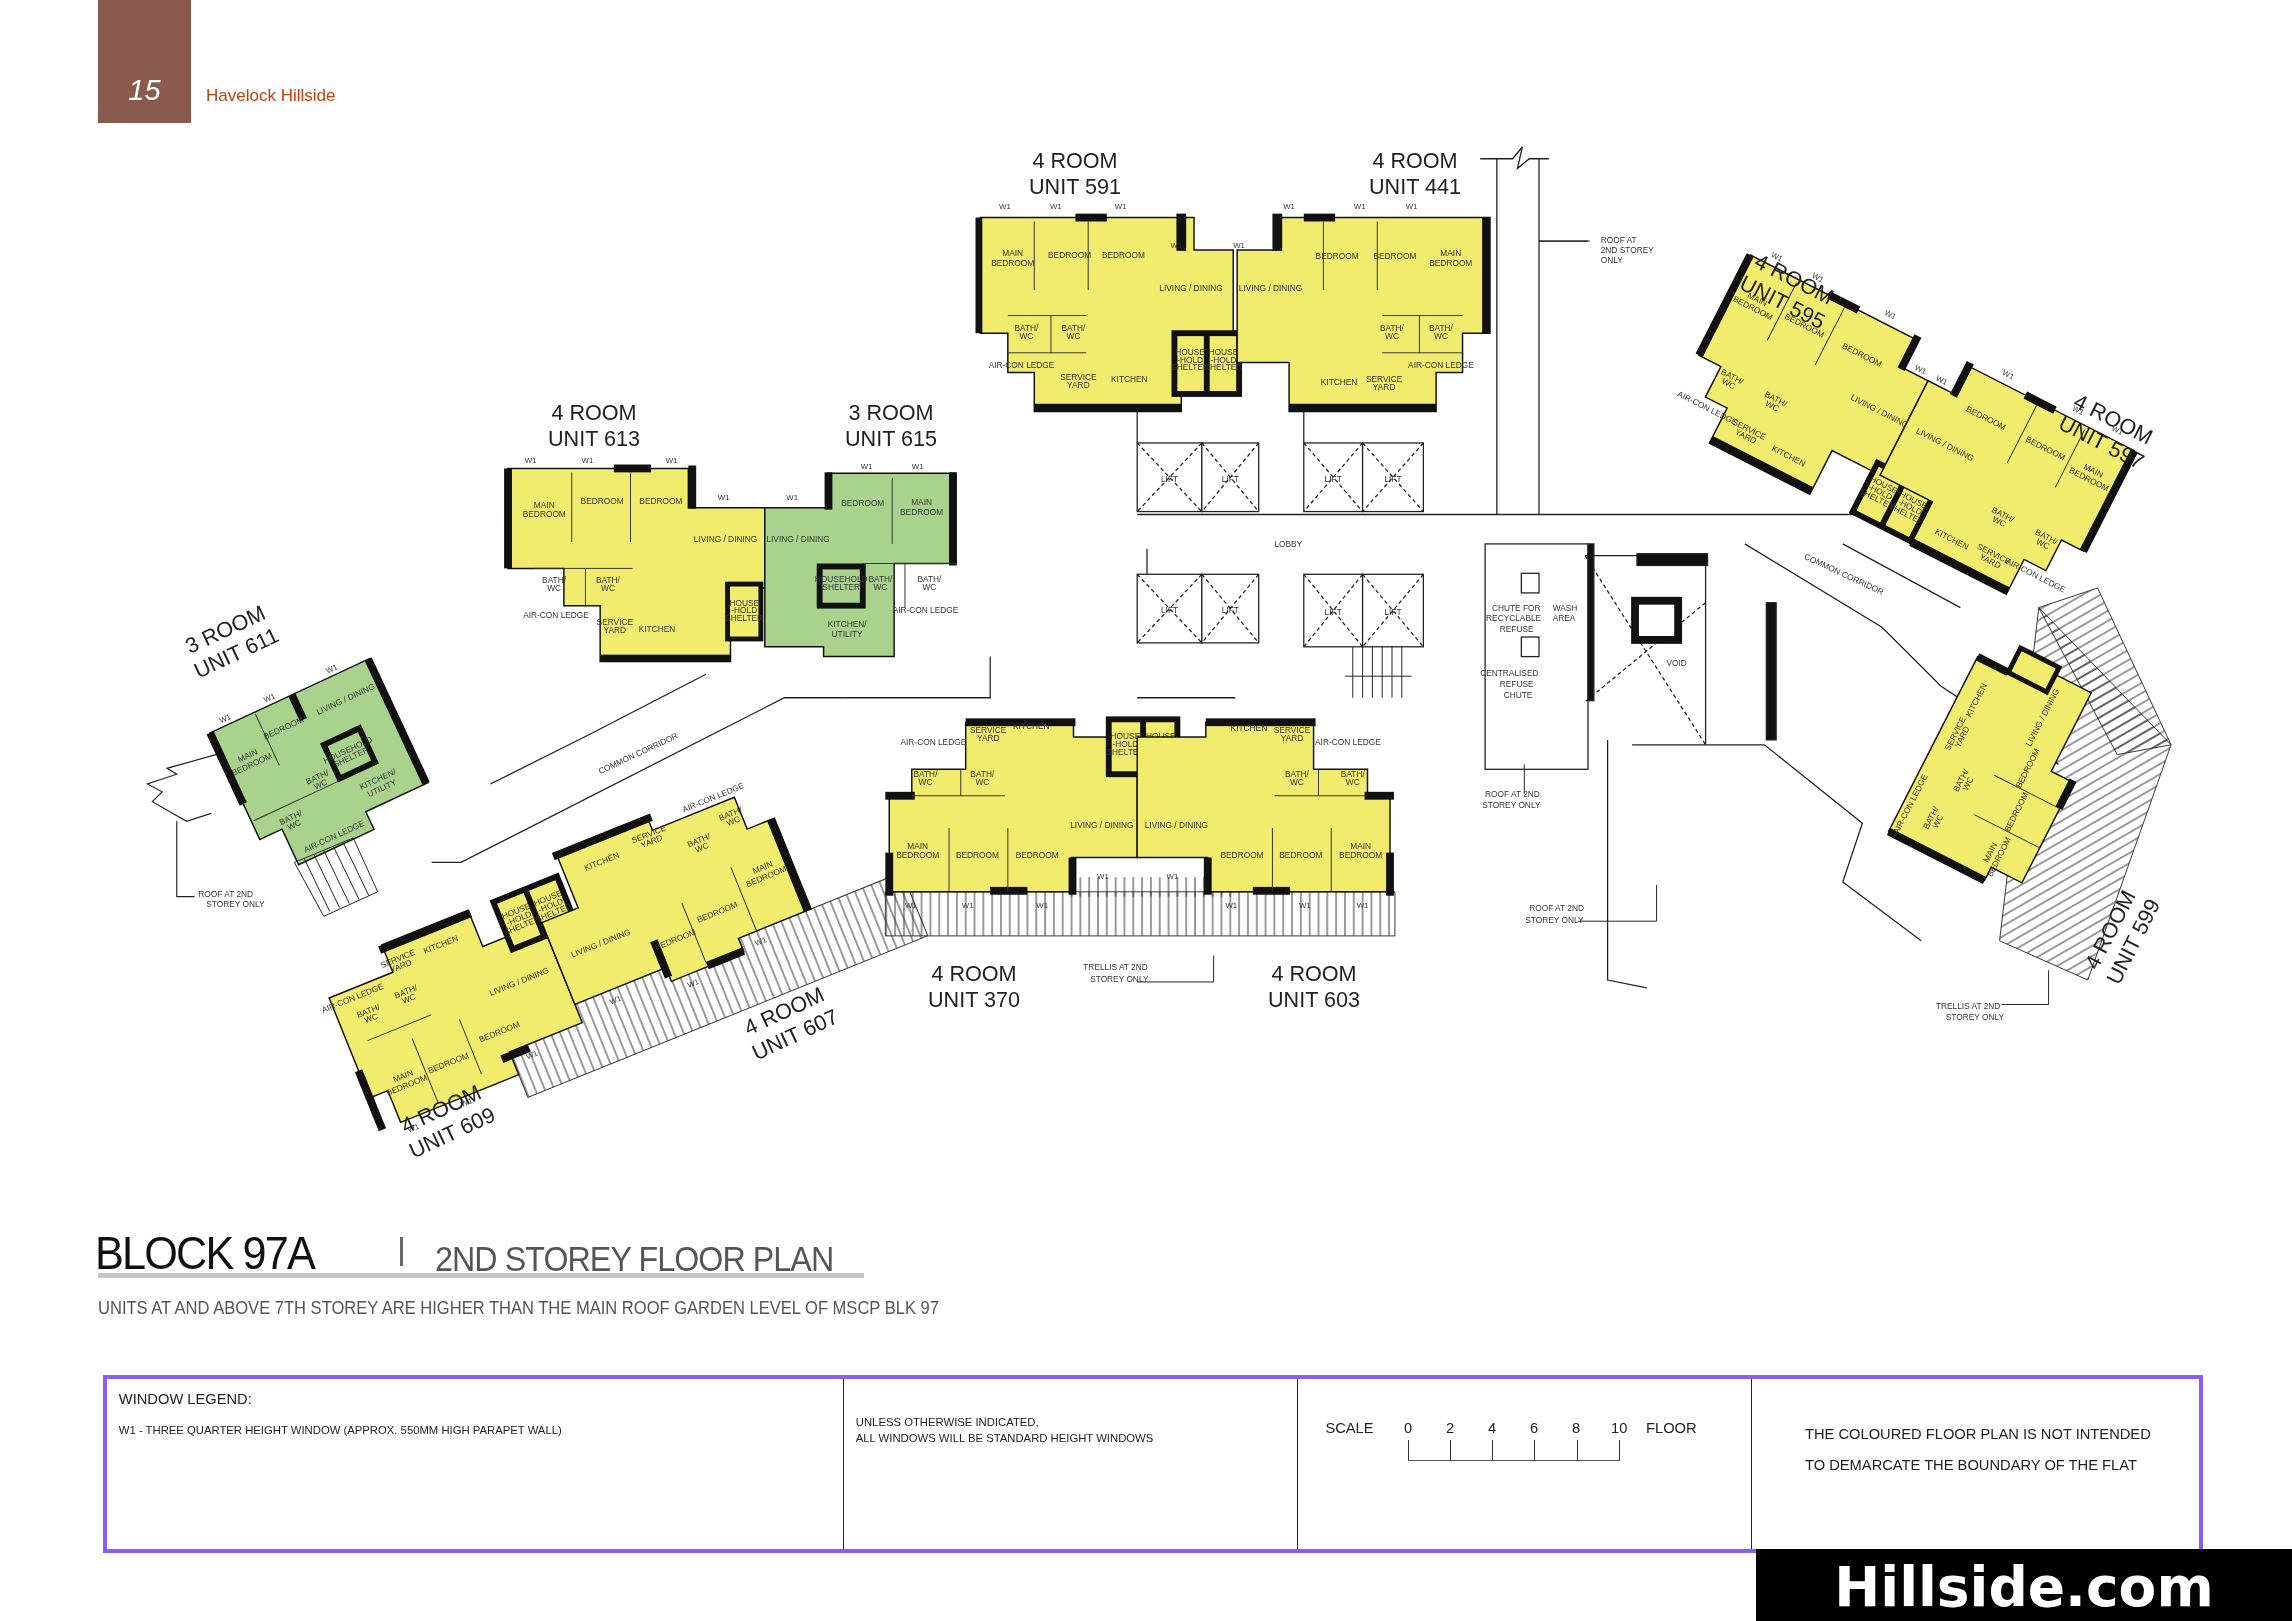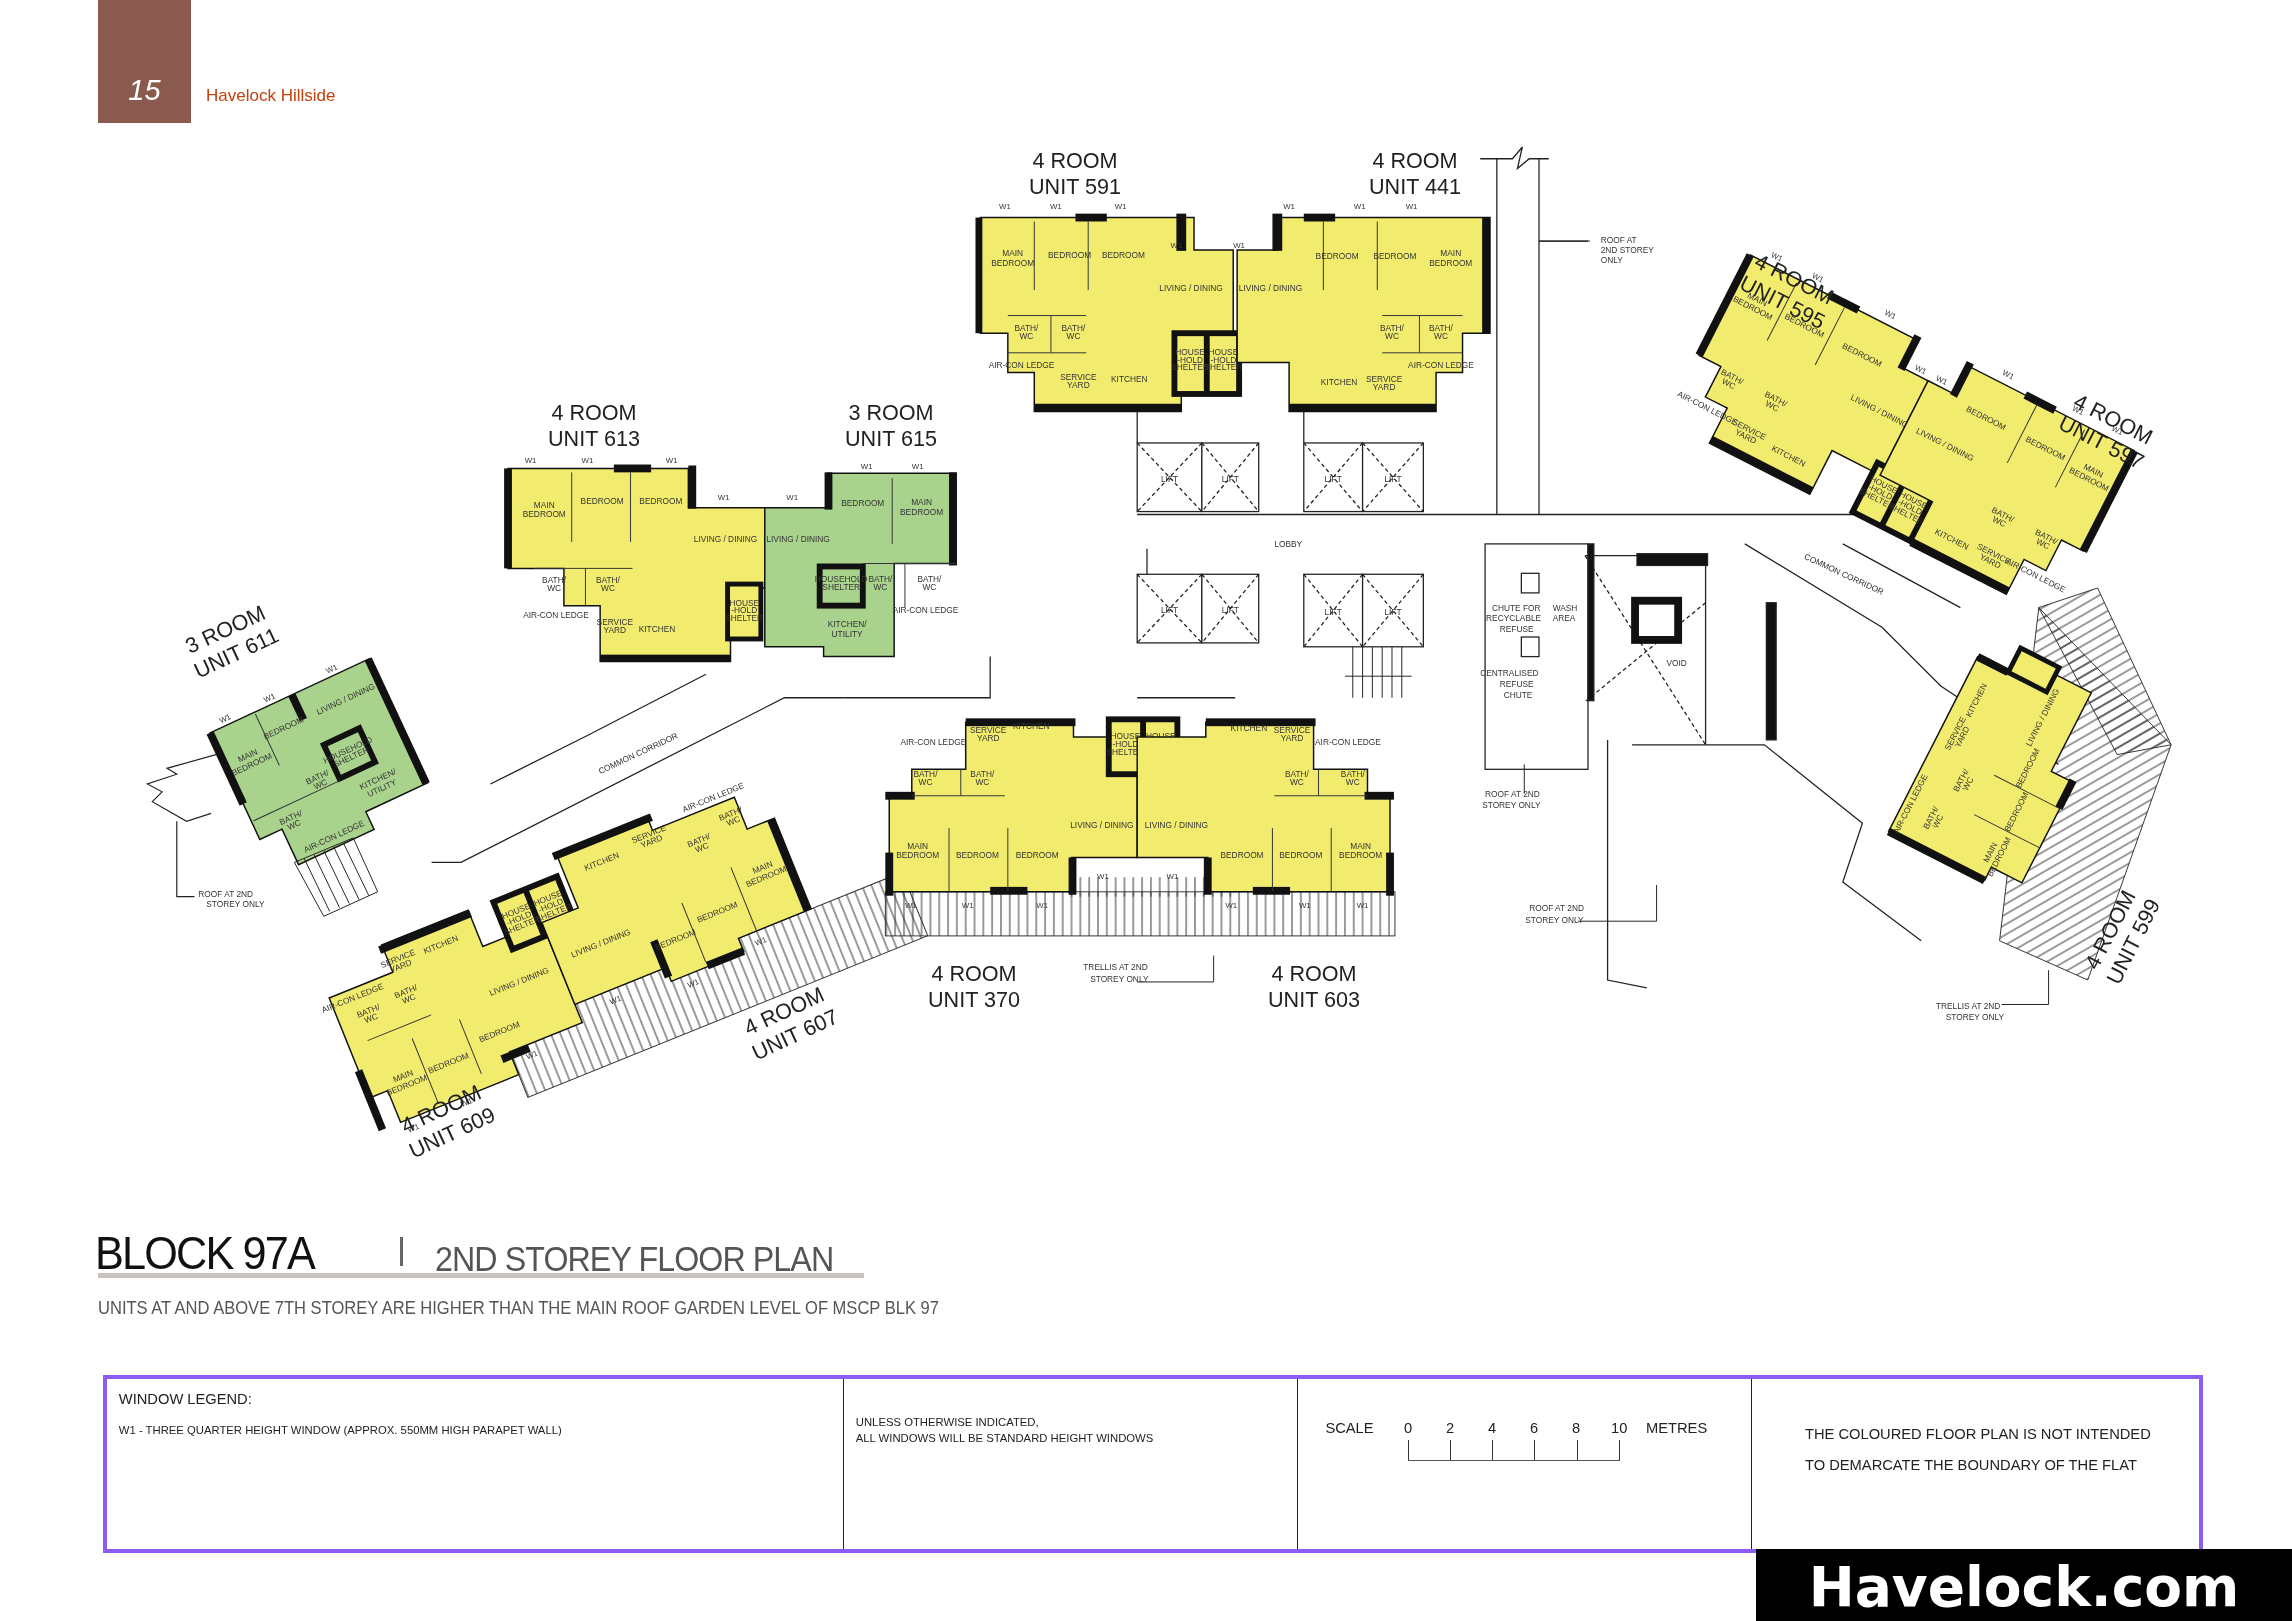--- a/index.html
+++ b/index.html
@@ -652,30 +652,30 @@
     <div id="lg-std2">ALL WINDOWS WILL BE STANDARD HEIGHT WINDOWS</div>
   </div>
   <div class="lg-cell" id="lg3">
     <div id="scale-label">SCALE</div>
     <div class="scale-tick-label" style="left:106px;">0</div>
     <div class="scale-tick-label" style="left:148px;">2</div>
     <div class="scale-tick-label" style="left:190px;">4</div>
     <div class="scale-tick-label" style="left:232px;">6</div>
     <div class="scale-tick-label" style="left:274px;">8</div>
     <div class="scale-tick-label" style="left:313px;">10</div>
-    <div id="scale-unit">METRES</div>
+    <div id="scale-unit">FLOOR</div>
     <div id="scale-bar">
       <div class="scale-tick" style="left:0;"></div>
       <div class="scale-tick" style="left:42px;"></div>
       <div class="scale-tick" style="left:84px;"></div>
       <div class="scale-tick" style="left:126px;"></div>
       <div class="scale-tick" style="left:169px;"></div>
       <div class="scale-tick" style="left:211px;"></div>
     </div>
   </div>
   <div class="lg-cell" id="lg4">
     <div id="disc1">THE COLOURED FLOOR PLAN IS NOT INTENDED</div>
     <div id="disc2">TO DEMARCATE THE BOUNDARY OF THE FLAT</div>
   </div>
 </div>
 
-<div class="abs" id="watermark">Havelock.com</div>
+<div class="abs" id="watermark">Hillside.com</div>
 
 
 </body></html>

